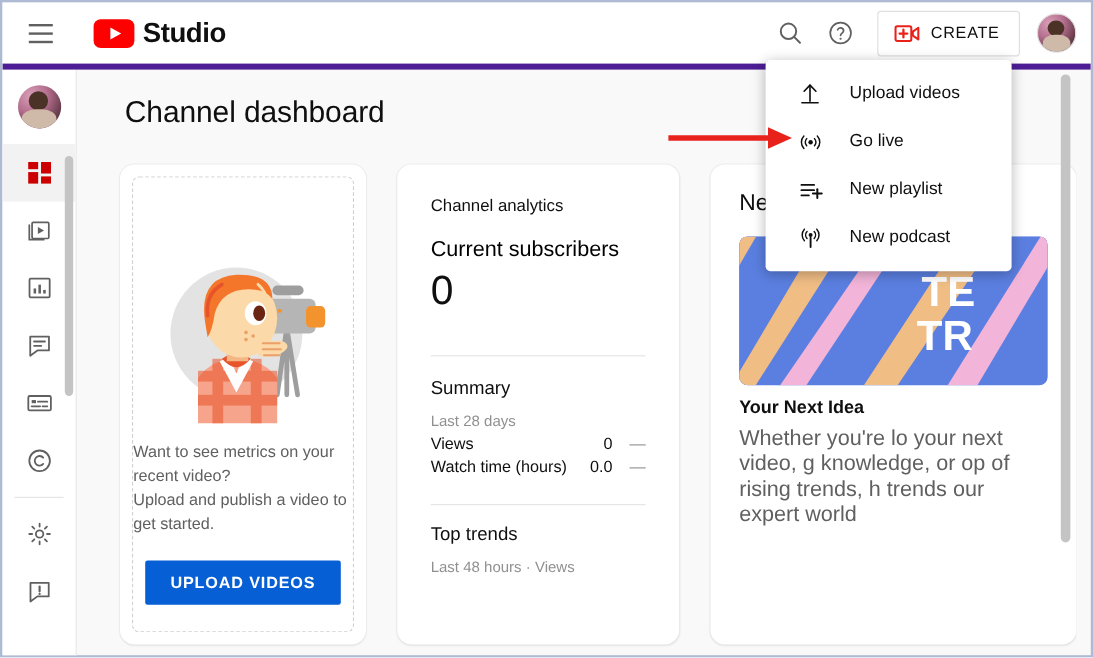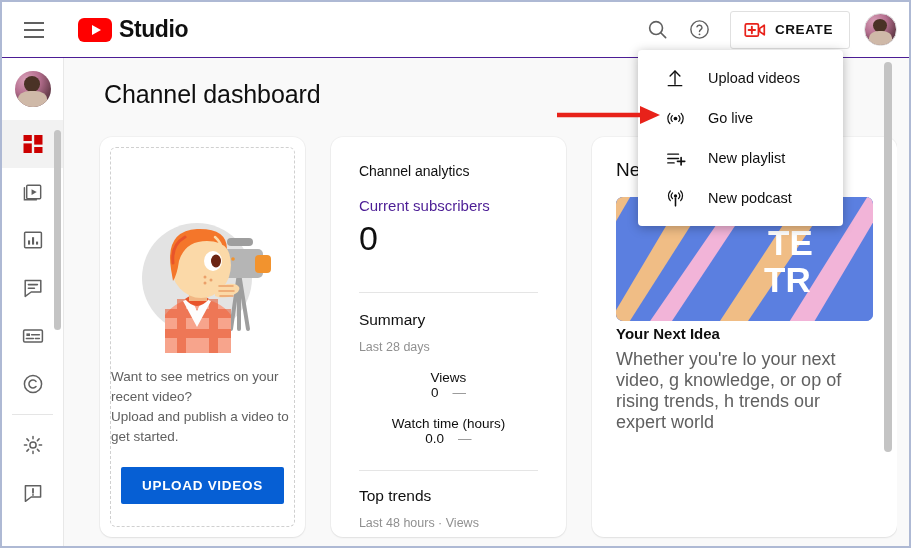--- a/index.html
+++ b/index.html
@@ -15,21 +15,21 @@
     border: 2px solid #aeb9d4;
     background: #f9f9f9;
     overflow: hidden;
   }
 
   
   .topbar {
     position: absolute; top: 0; left: 0;
     width: 907px; height: 56px;
     background: #fff;
-    border-bottom: 1px solid #4c1d95;
+    border-bottom: 5px solid #4c1d95;
     display: flex; align-items: center;
     z-index: 40;
   }
   .hamburger {
     width: 48px; height: 48px; margin-left: 8px;
     display: flex; flex-direction: column; justify-content: center;
     align-items: center; gap: 5px; cursor: pointer; border-radius: 50%;
   }
   .hamburger span { display: block; width: 20px; height: 2px; background: #606060; }
   .brand { display: flex; align-items: center; gap: 7px; margin-left: 20px; cursor: pointer; }
@@ -53,21 +53,21 @@
   .icon-btn {
     width: 40px; height: 40px; border-radius: 50%;
     display: flex; align-items: center; justify-content: center; cursor: pointer;
   }
   .create-btn {
     display: flex; align-items: center; gap: 9px;
     height: 38px; padding: 0 16px 0 13px;
     border: 1px solid #e0e0e0; border-radius: 3px;
     background: #fff; cursor: pointer; margin-left: 8px; margin-right: 12px;
   }
-  .create-label { font-size: 13.5px; font-weight: 700; color: #0f0f0f; letter-spacing: 0.6px; }
+  .create-label { font-size: 13.5px; font-weight: 400; color: #0f0f0f; letter-spacing: 0.6px; }
   .avatar-top {
     width: 33px; height: 33px; border-radius: 50%;
     background: radial-gradient(circle at 30% 25%, #d9a0b8 0%, #b56f8f 38%, #6d4050 70%, #3a2430 100%);
     position: relative; overflow: hidden; cursor: pointer;
     border: 1px solid #ddd;
   }
   .avatar-top::before {
     content: ""; position: absolute; left: 26%; top: 16%;
     width: 46%; height: 42%; border-radius: 50%; background: #4a3226;
   }
@@ -145,41 +145,41 @@
   }
   .upload-btn {
     margin-top: 20px; background: #065fd4; color: #fff;
     border: none; border-radius: 2px; padding: 11px 21px;
     font-size: 13.5px; font-weight: 600; letter-spacing: 0.7px;
     cursor: pointer; font-family: "Liberation Sans", sans-serif;
   }
 
   .card-analytics { width: 333px; height: 400px; padding: 26px 28px; }
   .analytics-title { font-size: 14px; font-weight: 500; color: #0f0f0f; margin-bottom: 18px; }
-  .sub-label { font-size: 15px; color: #4c1d95; }
+  .sub-label { font-size: 18px; color: #000000; }
   .sub-count { font-size: 34px; font-weight: 400; color: #0f0f0f; line-height: 44px; margin-top: 2px; }
   .hr { height: 1px; background: #e5e5e5; margin: 32px 0 18px; }
   .summary-title { font-size: 15.5px; font-weight: 500; color: #0f0f0f; }
   .summary-sub { font-size: 12.5px; color: #909090; margin-top: 11px; }
   .metric-row {
-    display: flex; align-items: center; justify-content: space-between;
-    margin-top: 16px; font-size: 13.5px; color: #0f0f0f; flex-direction: column;
+    display: flex; justify-content: space-between;
+    margin-top: 4px; font-size: 13.5px; color: #0f0f0f;
   }
   .metric-val { display: flex; align-items: center; gap: 14px; }
   .metric-dash { color: #909090; }
 
   .card-news { width: 306px; height: 400px; padding: 22px 24px; }
   .news-title { font-size: 19px; font-weight: 500; color: #0f0f0f; margin-bottom: 16px; }
   .news-thumb {
     width: 257px; height: 124px; border-radius: 7px; overflow: hidden;
     position: relative; background: #5b7fe0;
   }
   .news-head {
     font-size: 15px; font-weight: 700; color: #0f0f0f;
-    margin-top: 4px; white-space: nowrap; overflow: hidden;
+    margin-top: 10px; white-space: nowrap; overflow: hidden;
   }
   .news-body {
     font-size: 18px; color: #606060; line-height: 21px; margin-top: 7px;
   }
 
   .main-scroll {
     position: absolute; right: 5px; top: 12px;
     width: 8px; height: 390px; border-radius: 4px; background: #c4c4c4; cursor: pointer;
   }
 

